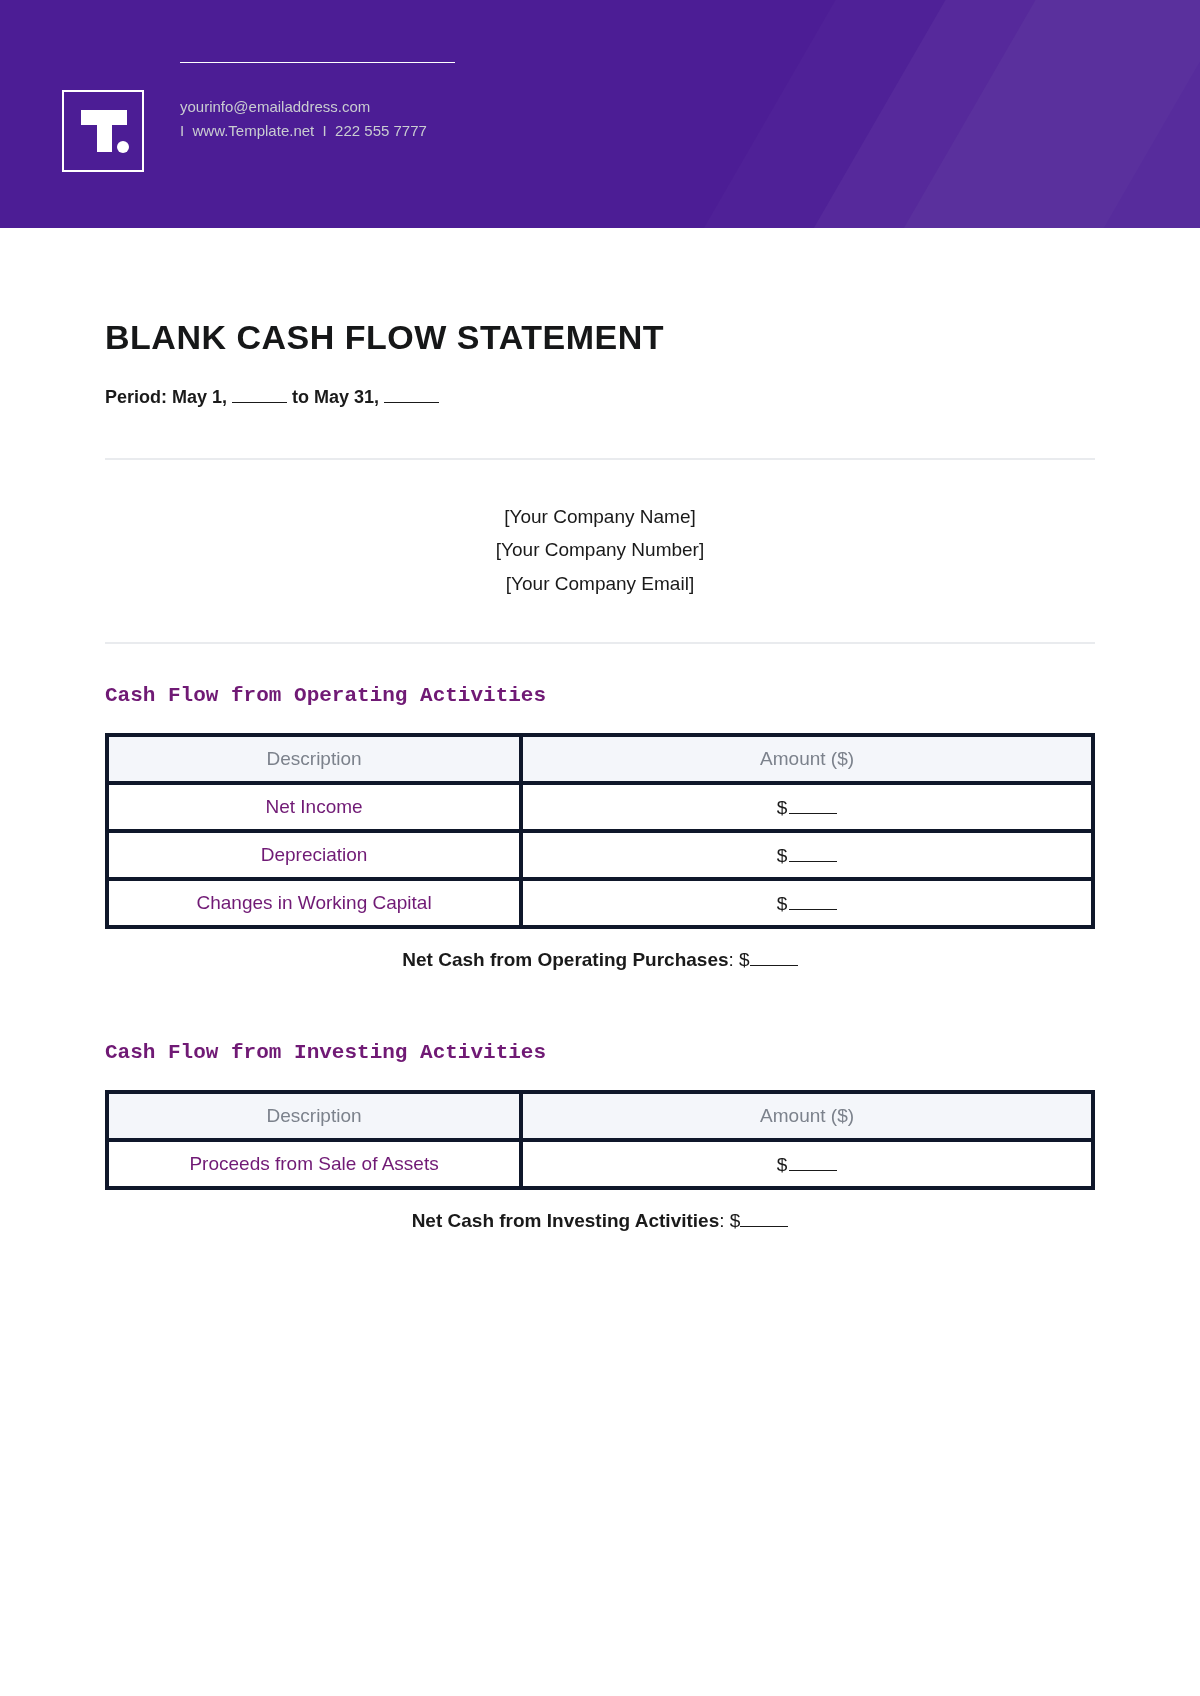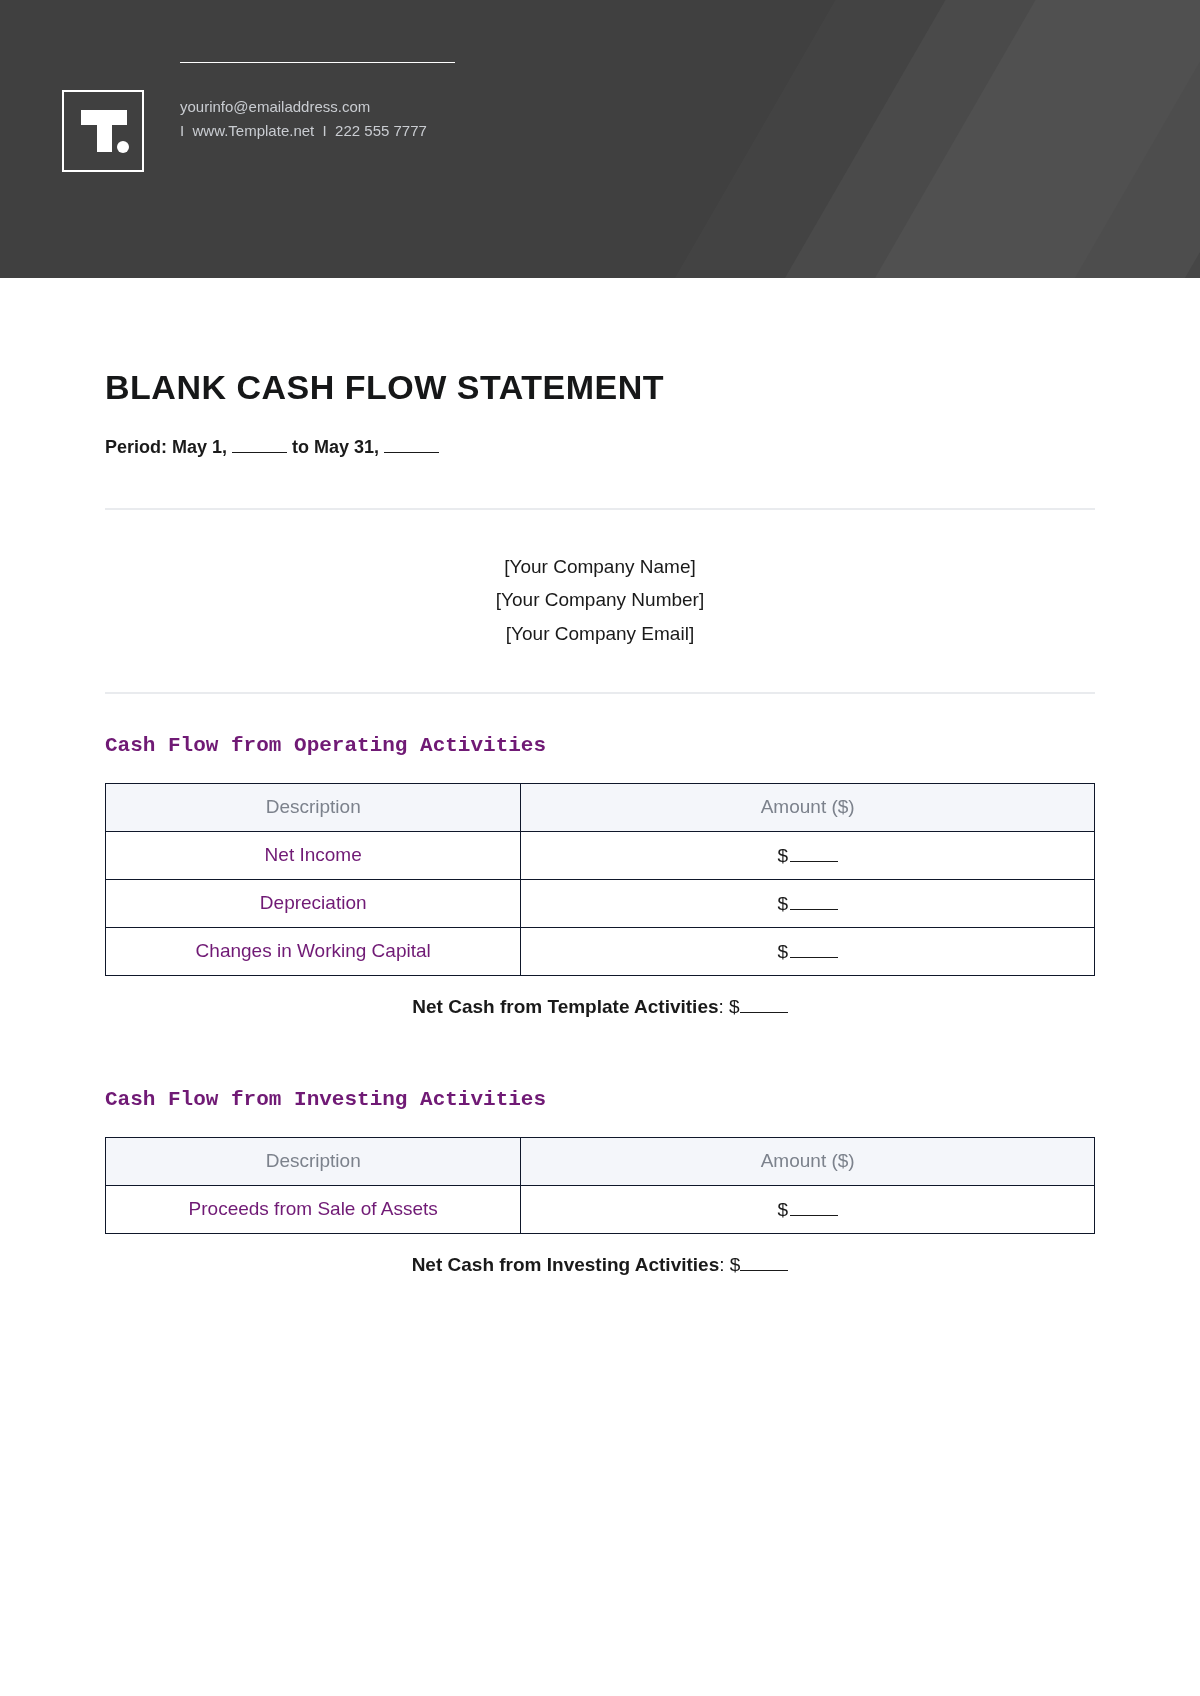--- a/index.html
+++ b/index.html
@@ -5,22 +5,22 @@
   * { margin: 0; padding: 0; box-sizing: border-box; }
   body {
     width: 1200px;
     height: 1696px;
     font-family: Arial, Helvetica, sans-serif;
     background: #ffffff;
     color: #1a1a1a;
   }
   .header {
     width: 100%;
-    height: 278px;
-    background: #404040;
+    height: 228px;
+    background: #4c1d95;
     position: relative;
     overflow: hidden;
   }
   .header .diag1, .header .diag2, .header .diag3 {
     position: absolute;
     top: -100px;
     width: 400px;
     height: 600px;
     transform: skewX(-30deg);
   }
@@ -117,21 +117,21 @@
     color: #701a75;
     margin-bottom: 26px;
     font-family: Liberation Mono, monospace;
   }
   table.cf {
     width: 100%;
     border-collapse: collapse;
     margin-bottom: 18px;
   }
   table.cf th, table.cf td {
-    border: 1px solid #0f172a;
+    border: 4px solid #0f172a;
     text-align: center;
     font-size: 19px;
     height: 48px;
     vertical-align: middle;
   }
   table.cf th {
     background: #f4f6fa;
     color: #7c828c;
     font-weight: 500;
   }
@@ -215,21 +215,21 @@
       <tr>
         <td class="desc">Changes in Working Capital</td>
         <td class="amt"><span class="amt-inner">
               <span>$</span>
               <span class="blank w48"></span>
             </span></td>
       </tr>
     </tbody>
   </table>
   <div class="net-line">
-    <b>Net Cash from Template Activities</b><span>: $</span><span class="blank w48"></span>
+    <b>Net Cash from Operating Purchases</b><span>: $</span><span class="blank w48"></span>
   </div>
 
   <div class="section-title">Cash Flow from Investing Activities</div>
   <table class="cf">
     <thead>
       <tr>
         <th>Description</th>
         <th>Amount ($)</th>
       </tr>
     </thead>

